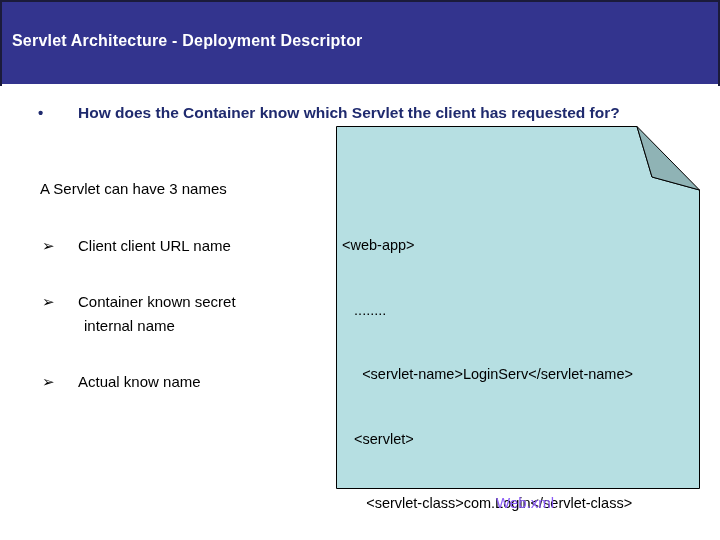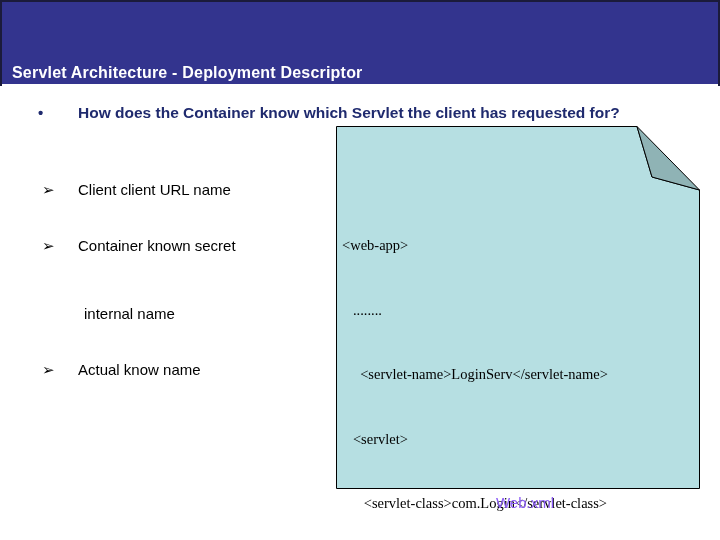--- a/index.html
+++ b/index.html
@@ -50,21 +50,20 @@
   }
   .title-text {
     position: absolute;
     left: 10px;
     top: 30px;
     font-size: 16px;
     font-weight: bold;
     color: #ffffff;
     letter-spacing: 0.2px;
     white-space: nowrap;
-    margin-top: 32px;
   }
 
   
   .main-bullet {
     position: absolute;
     left: 38px;
     top: 100px;
     width: 600px;
     color: #1f2a6e;
     font-size: 15.5px;
@@ -108,21 +107,20 @@
     position: absolute;
     left: 2px;
     top: 0px;
     font-size: 15px;
     line-height: 24px;
     font-family: "DejaVu Sans", sans-serif;
   }
   .lc-item .lc-line2 {
     display: block;
     margin-left: 6px;
-    margin-top: 44px;
   }
 
   
   .xml-callout {
     position: absolute;
     left: 336px;
     top: 126px;
     width: 364px;
     height: 363px;
   }
@@ -133,21 +131,21 @@
     display: block;
   }
   .xml-body {
     position: absolute;
     left: 0px;
     top: 0px;
     width: 364px;
     height: 363px;
     box-sizing: border-box;
     padding: 66px 0 0 6px;
-    font-family: Liberation Serif, serif;
+    font-family: Liberation Sans, sans-serif;
     font-size: 14.5px;
     line-height: 21.5px;
     color: #000000;
     white-space: pre;
   }
   .xml-line { white-space: pre; }
 
   
   .xml-caption {
     position: absolute;
@@ -172,20 +170,21 @@
     <div class="title-text">Servlet Architecture - Deployment Descriptor</div>
   </div>
 
   <div class="main-bullet">
     <span class="dot">•</span>
     <span class="txt">How does the Container know which Servlet the client has requested for?</span>
   </div>
 
   <div class="left-col">
 
+    <div class="lc-head">A Servlet can have 3 names</div>
 
     <div class="lc-item">
       <span class="arrow">➢</span>
       <span>Client client URL name</span>
     </div>
 
     <div class="lc-item">
       <span class="arrow">➢</span>
       <span>Container known secret</span>
       <span class="lc-line2">internal name</span>

